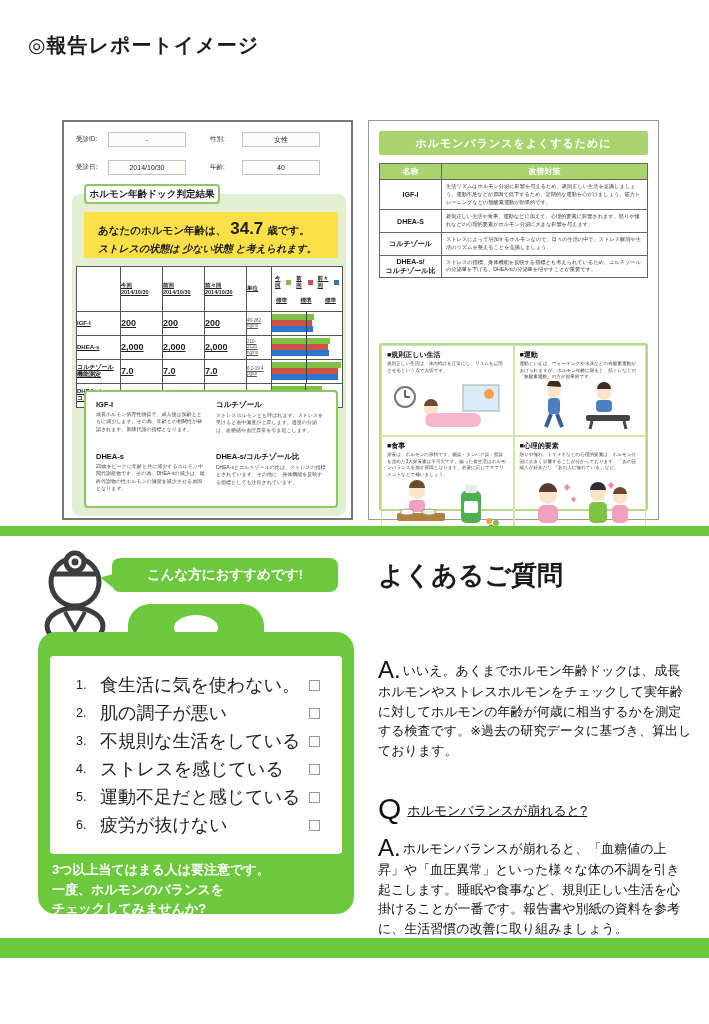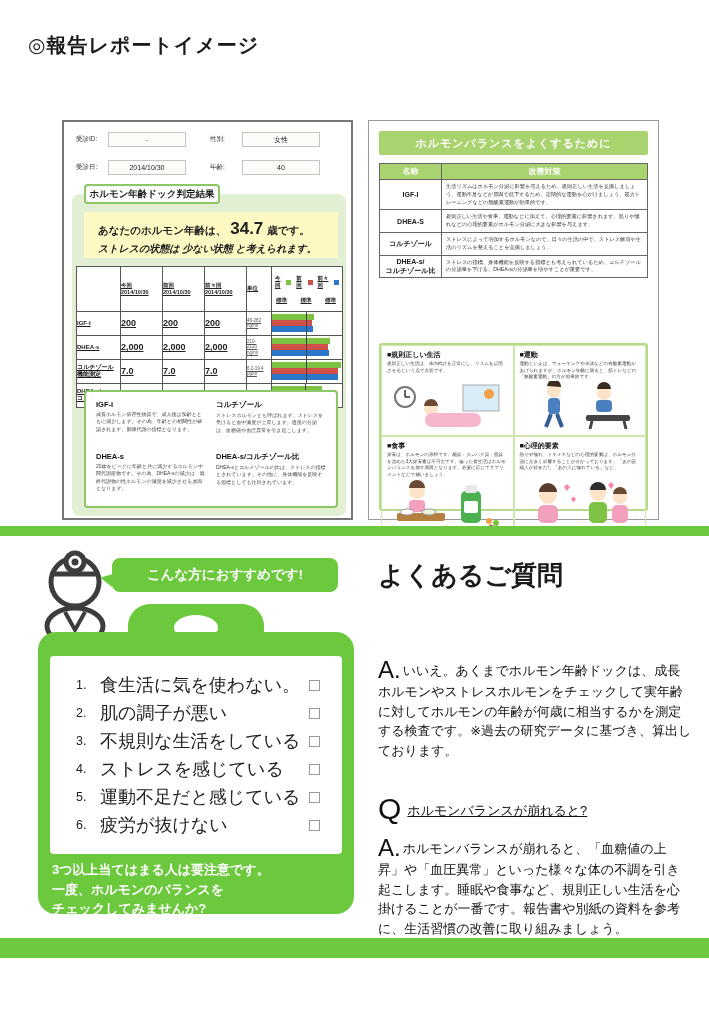--- a/index.html
+++ b/index.html
@@ -15,21 +15,21 @@
   .page { position:absolute; top:112px; width:291px; height:400px; background:#fff; border:2px solid #777; }
   .page-left { left:62px; }
   .page-right { left:368px; border-width:1px; border-color:#999; }
 
   
   .field-row { position:absolute; display:flex; align-items:center; }
   .field-label { font-size:6.5px; color:#333; width:32px; }
   .field-box { width:78px; height:15px; border:1px solid #c4c4c4; background:#fbfdf8; font-size:7px; display:flex; align-items:center; justify-content:center; color:#222; }
   .green-panel { position:absolute; left:8px; top:72px; width:274px; height:322px; background:#e3efd3; border-radius:8px; }
   .result-badge { position:absolute; left:20px; top:62px; width:136px; height:20px; background:#fff; border:2px solid #8cc665; border-radius:4px; display:flex; align-items:center; justify-content:center; font-size:9.5px; font-weight:bold; z-index:2; }
-  .result-box { position:absolute; left:20px; top:90px; width:254px; height:46px; background:#fef9c3; z-index:2; padding:7px 0 0 14px; }
+  .result-box { position:absolute; left:20px; top:90px; width:254px; height:46px; background:#fde047; z-index:2; padding:7px 0 0 14px; }
   .result-line1 { font-size:10.5px; font-weight:bold; color:#222; }
   .result-age { font-size:17px; font-weight:bold; margin:0 4px; }
   .result-line2 { font-size:10px; font-weight:bold; color:#222; margin-top:3px;font-style:italic; }
 
   table.hormone { position:absolute; left:12px; top:144px; width:266px; border-collapse:collapse; background:#fff; z-index:2; table-layout:fixed; }
   table.hormone th, table.hormone td { border:1px solid #555; padding:0; text-align:left; vertical-align:middle;text-decoration:underline; }
   table.hormone thead th { height:18px; font-size:5.5px; font-weight:bold; color:#222; white-space:pre-line; line-height:1.3; }
   td.rowname { font-size:6px; font-weight:bold; white-space:pre-line; line-height:1.2; }
   td.val { font-size:9px; font-weight:bold; color:#222; height:23px; }
   td.unit { font-size:4.5px; color:#555; white-space:pre-line; line-height:1.3; }

